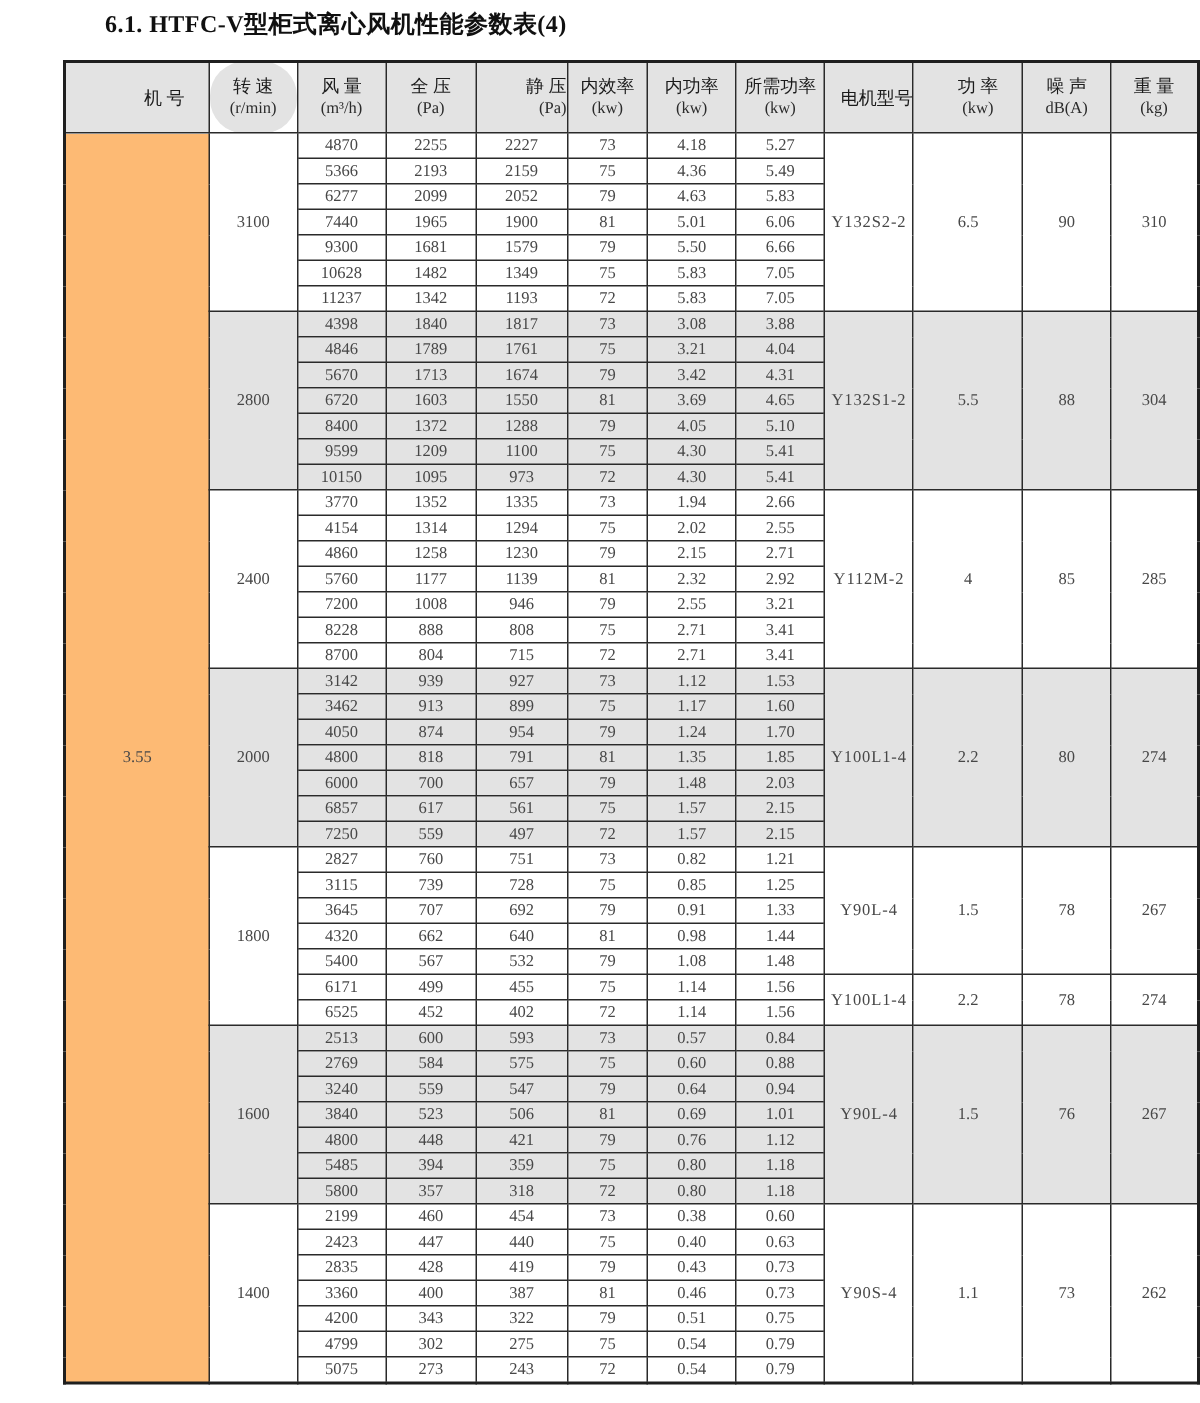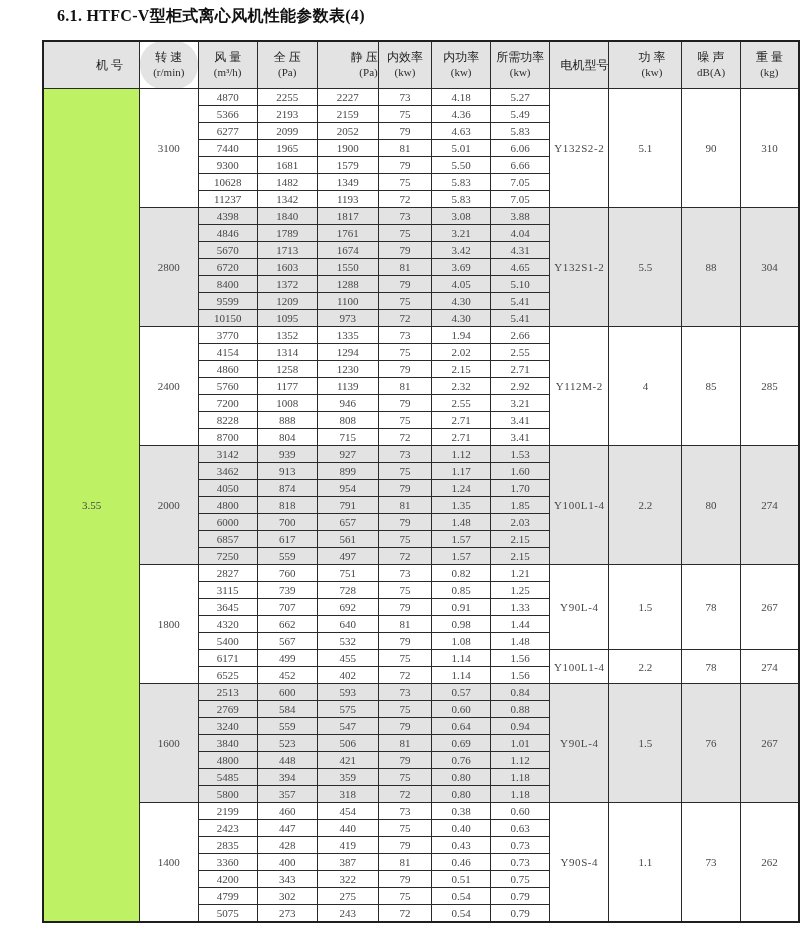--- a/index.html
+++ b/index.html
@@ -2,40 +2,40 @@
 <html><head>
 <meta charset="utf-8">
 <style>
   html,body{margin:0;padding:0;}
   body{
     width:800px;height:935px;position:relative;background:#ffffff;
     font-family:"Liberation Serif","DejaVu Serif",serif;
     -webkit-font-smoothing:antialiased;
   }
   .title{
-    position:absolute;left:57px;top:6px;
+    position:absolute;left:70px;top:6px;
     font-size:16px;font-weight:bold;color:#101010;letter-spacing:0.3px;
   }
   .tbl-wrap{position:absolute;left:42px;top:40px;}
   table{
     border-collapse:collapse;table-layout:fixed;
     border:2px solid #1f1f1f;
   }
   th,td{
     border:1px solid #2a2a2a;
     text-align:center;vertical-align:middle;
     padding:0;overflow:hidden;white-space:nowrap;
   }
   thead th{
     height:46px;background:#e3e3e3;
     font-weight:normal;color:#1b1b1b;font-size:12px;line-height:15px;
   }
   thead th .u{font-size:11px;color:#2b2b2b;}
   tbody td{height:16px;font-size:11px;color:#474747;}
-  td.machine{background:#bef264;}
+  td.machine{background:#fdba74;}
   td.shaded{background:#e3e3e3;}
   td.motor{letter-spacing:0.6px;margin-top:19px;}
 </style>
 </head>
 <body>
 
 <div class="title">6.1. HTFC-V型柜式离心风机性能参数表(4)</div>
 
 <div class="tbl-wrap">
   <table>
@@ -93,21 +93,21 @@
         <tr>
           <td rowspan="49" class="machine">3.55</td>
           <td rowspan="7">3100</td>
           <td>4870</td>
           <td>2255</td>
           <td>2227</td>
           <td>73</td>
           <td>4.18</td>
           <td>5.27</td>
           <td rowspan="7" class="motor">Y132S2-2</td>
-          <td rowspan="7">5.1</td>
+          <td rowspan="7">6.5</td>
           <td rowspan="7">90</td>
           <td rowspan="7">310</td>
         </tr>
         <tr>
           <td>5366</td>
           <td>2193</td>
           <td>2159</td>
           <td>75</td>
           <td>4.36</td>
           <td>5.49</td>

